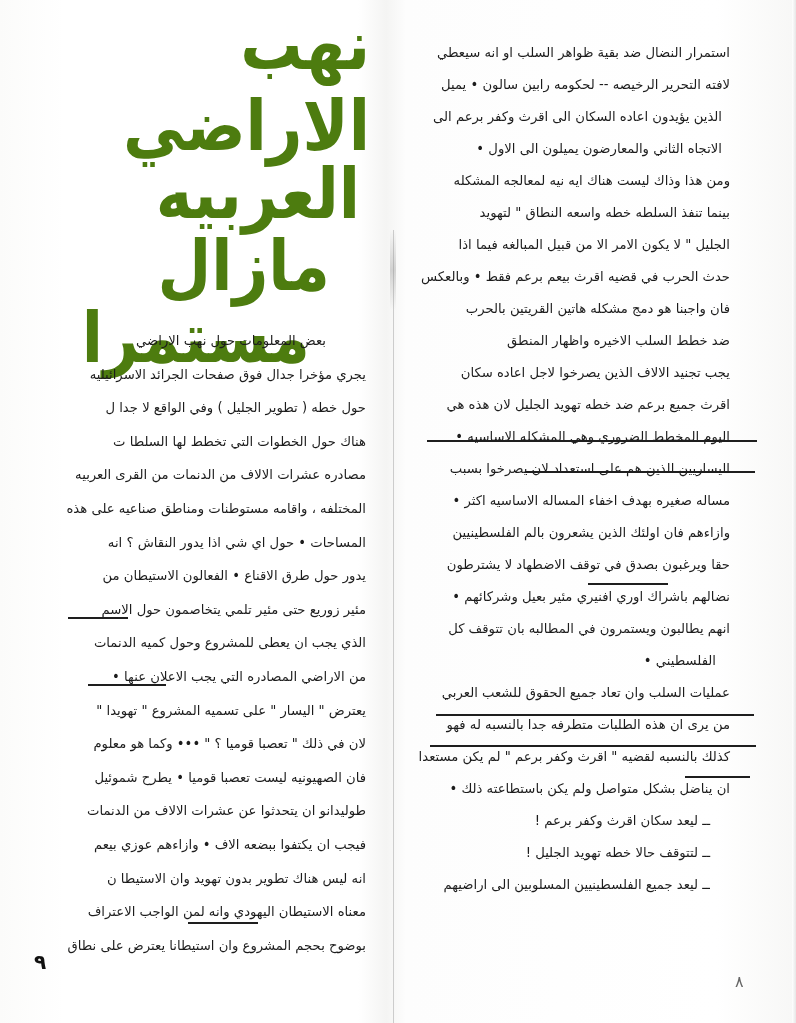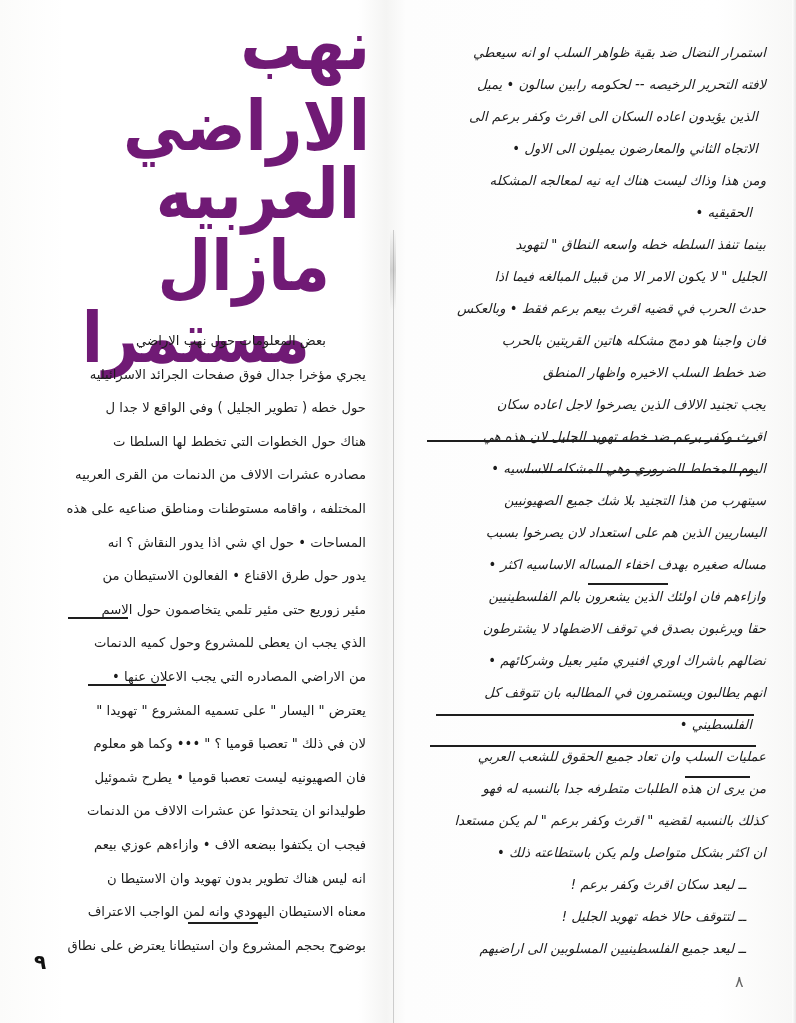--- a/index.html
+++ b/index.html
@@ -23,21 +23,21 @@
     background: linear-gradient(180deg, rgba(150,150,150,0.0), rgba(140,140,140,0.35), rgba(150,150,150,0.0));
   }
   .edge-right {
     position: absolute; right: 0; top: 0; width: 4px; height: 1023px;
     background: linear-gradient(90deg, #ffffff, #e6e6e6);
   }
   .headline {
     position: absolute; left: 40px; top: 14px; width: 330px;
     direction: rtl; text-align: right;
     font-family: "DejaVu Sans", sans-serif; font-weight: bold;
-    color: #701a75;
+    color: #4d7c0f;
   }
   .headline .hl {
     display: block; font-size: 62px; line-height: 72px; letter-spacing: 1px;
     transform: scaleY(1.12); transform-origin: right center;
   }
   .headline .hl:nth-child(2) { padding-right: 10px; }
   .headline .hl:nth-child(3) { padding-right: 40px; }
   .headline .hl:nth-child(4) { padding-right: 60px; }
 
   .col {
@@ -46,21 +46,21 @@
     color: #1c1c1c;
   }
   .col .line {
     display: block; white-space: nowrap; height: 32px; line-height: 32px;
     position: relative;
   }
   .col-left { left: 48px; top: 324px; width: 318px; }
   .col-left .line { height: 33.6px; line-height: 33.6px; }
   .col-left .line.subtitle { padding-right: 40px; }
 
-  .col-right { left: 444px; top: 37px; width: 322px; font-style: italic; }
+  .col-right { left: 408px; top: 37px; width: 322px; }
   .col-right .line.indent { padding-right: 8px; }
   .col-right .line.short { padding-right: 14px; }
   .col-right .line.list { padding-right: 20px; }
 
   .rule {
     position: absolute; height: 1.6px; background: #1e1e1e;
   }
   .page-num {
     position: absolute; font-family: "DejaVu Sans", sans-serif;
   }
@@ -109,41 +109,39 @@
 <div class="rule" style="left:188px; top:922px; width:70px;"></div>
 
 <div class="page-num pn-left">٩</div>
 
 <div class="col col-right">
   <span class="line">استمرار النضال ضد بقية ظواهر السلب او انه سيعطي</span>
   <span class="line">لافته التحرير الرخيصه -- لحكومه رابين سالون • يميل</span>
   <span class="line indent">الذين يؤيدون اعاده السكان الى اقرث وكفر برعم الى</span>
   <span class="line indent">الاتجاه الثاني والمعارضون يميلون الى الاول •</span>
   <span class="line">ومن هذا وذاك ليست هناك ايه نيه لمعالجه المشكله</span>
-  <span class="line short">الحقيقيه •</span>
   <span class="line">بينما تنفذ السلطه خطه واسعه النطاق " لتهويد</span>
   <span class="line">الجليل " لا يكون الامر الا من قبيل المبالغه فيما اذا</span>
   <span class="line">حدث الحرب في قضيه اقرث بيعم برعم فقط • وبالعكس</span>
   <span class="line">فان واجبنا هو دمج مشكله هاتين القريتين بالحرب</span>
   <span class="line">ضد خطط السلب الاخيره واظهار المنطق</span>
   <span class="line">يجب تجنيد الالاف الذين يصرخوا لاجل اعاده سكان</span>
-  <span class="line">اقرث وكفر برعم ضد خطه تهويد الجليل لان هذه هي</span>
+  <span class="line">اقرث جميع برعم ضد خطه تهويد الجليل لان هذه هي</span>
   <span class="line">اليوم المخطط الضروري وهي المشكله الاساسيه •</span>
-  <span class="line">سيتهرب من هذا التجنيد بلا شك جميع الصهيونيين</span>
   <span class="line">اليساريين الذين هم على استعداد لان يصرخوا بسبب</span>
   <span class="line">مساله صغيره بهدف اخفاء المساله الاساسيه اكثر •</span>
   <span class="line">وازاءهم فان اولئك الذين يشعرون بالم الفلسطينيين</span>
   <span class="line">حقا ويرغبون بصدق في توقف الاضطهاد لا يشترطون</span>
   <span class="line">نضالهم باشراك اوري افنيري مئير بعيل وشركائهم •</span>
   <span class="line">انهم يطالبون ويستمرون في المطالبه بان تتوقف كل</span>
   <span class="line short">الفلسطيني •</span>
   <span class="line">عمليات السلب وان تعاد جميع الحقوق للشعب العربي</span>
   <span class="line">من يرى ان هذه الطلبات متطرفه جدا بالنسبه له فهو</span>
   <span class="line">كذلك بالنسبه لقضيه " اقرث وكفر برعم " لم يكن مستعدا</span>
-  <span class="line">ان اكثر بشكل متواصل ولم يكن باستطاعته ذلك •</span>
+  <span class="line">ان يناضل بشكل متواصل ولم يكن باستطاعته ذلك •</span>
   <span class="line list">ــ ليعد سكان اقرث وكفر برعم !</span>
   <span class="line list">ــ لتتوقف حالا خطه تهويد الجليل !</span>
   <span class="line list">ــ ليعد جميع الفلسطينيين المسلوبين الى اراضيهم</span>
 </div>
 
 <div class="rule" style="left:427px; top:440px; width:330px;"></div>
 <div class="rule" style="left:525px; top:471px; width:230px;"></div>
 <div class="rule" style="left:588px; top:583px; width:80px;"></div>
 <div class="rule" style="left:436px; top:714px; width:318px;"></div>
 <div class="rule" style="left:430px; top:745px; width:326px;"></div>

